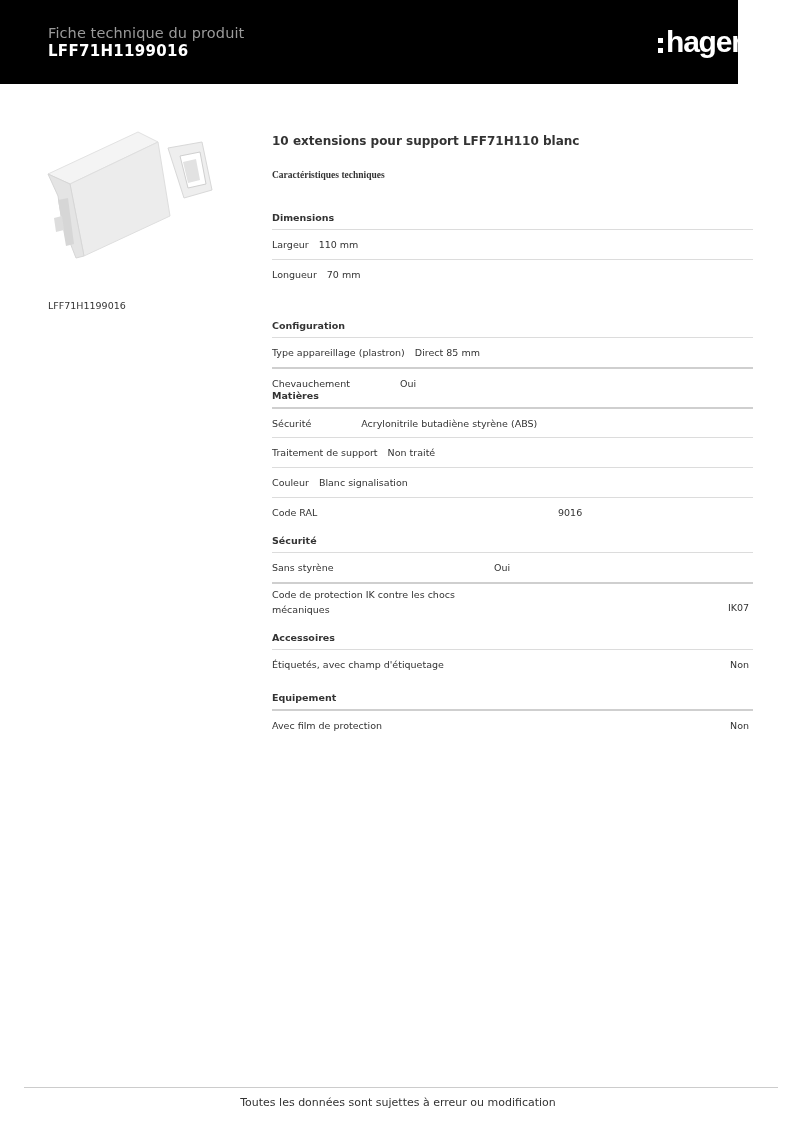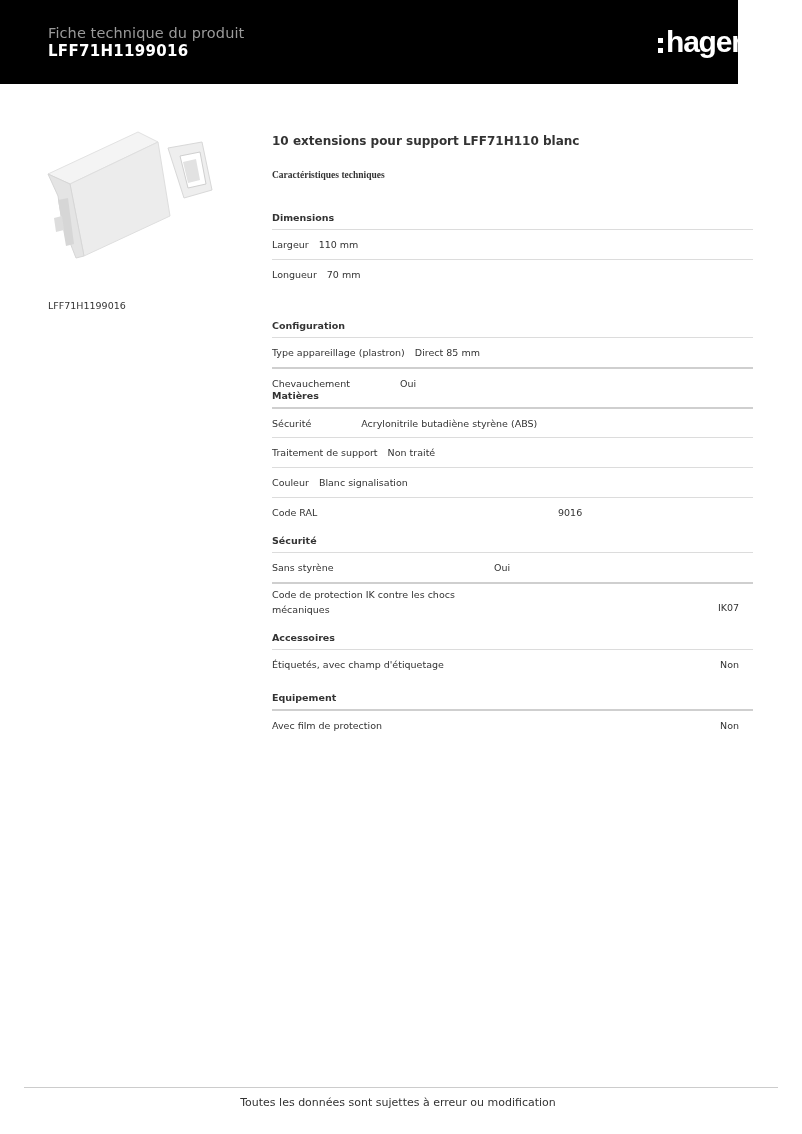--- a/index.html
+++ b/index.html
@@ -22,21 +22,21 @@
   .title { position: absolute; top: 134px; font-size: 12px; font-weight: bold; color: #333; white-space: nowrap; }
   .subhead { position: absolute; top: 170px; font-size: 9.5px; font-weight: bold; color: #333; white-space: nowrap; font-family: Liberation Serif, serif; }
 
   .section { position: absolute; left: 0; width: 481px; }
   .section .sec-title { font-size: 9.5px; font-weight: bold; color: #333; height: 18px; line-height: 14px; }
   .row { position: relative; border-top: 1px solid #dcdcdc; font-size: 9.5px; color: #333; height: 30px; display: flex; align-items: center; }
   .row.thick { border-top: 2px solid #cfcfcf; gap: 40px; }
   .row .lbl { white-space: nowrap; }
   .row .val { white-space: nowrap; }
   .row.inline .val { margin-left: 10px; }
-  .row .val.right { position: absolute; right: 14px; }
+  .row .val.right { position: absolute; right: 4px; }
   .row .val.abs { position: absolute; }
   .row.tall { height: 40px; align-items: flex-start; padding-top: 4px; }
   .row.tall .lbl { line-height: 14.5px; white-space: normal; width: 200px; }
   .row.tall .val.right { top: 18px; }
 
   .footer-line { position: absolute; left: 24px; top: 1087px; width: 754px; height: 1px; background: #cccccc; }
   .footer { position: absolute; left: 0; top: 1096px; width: 796px; text-align: center; font-size: 11px; color: #333; }
 </style>
 </head>
 <body>

